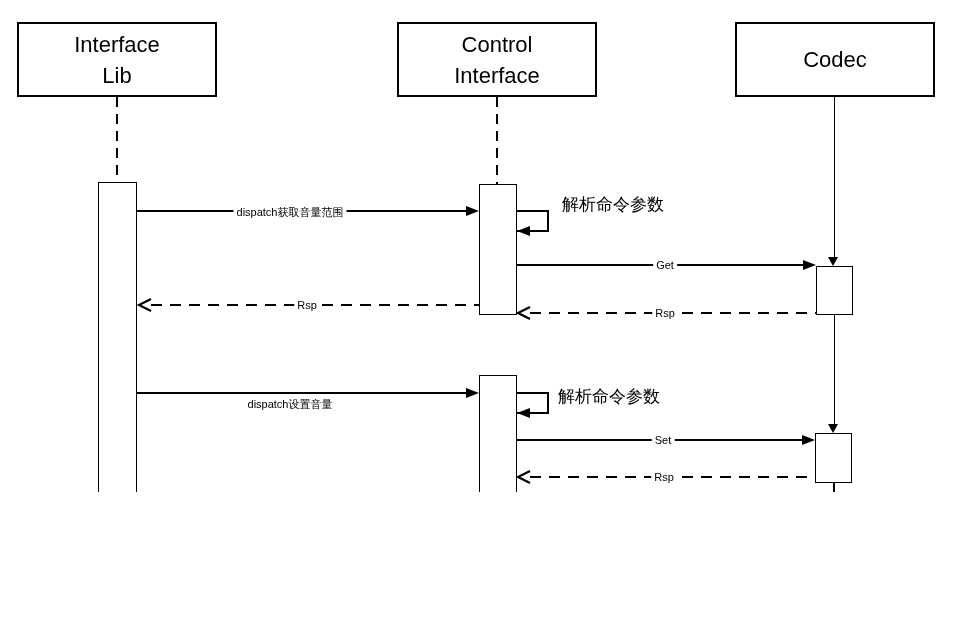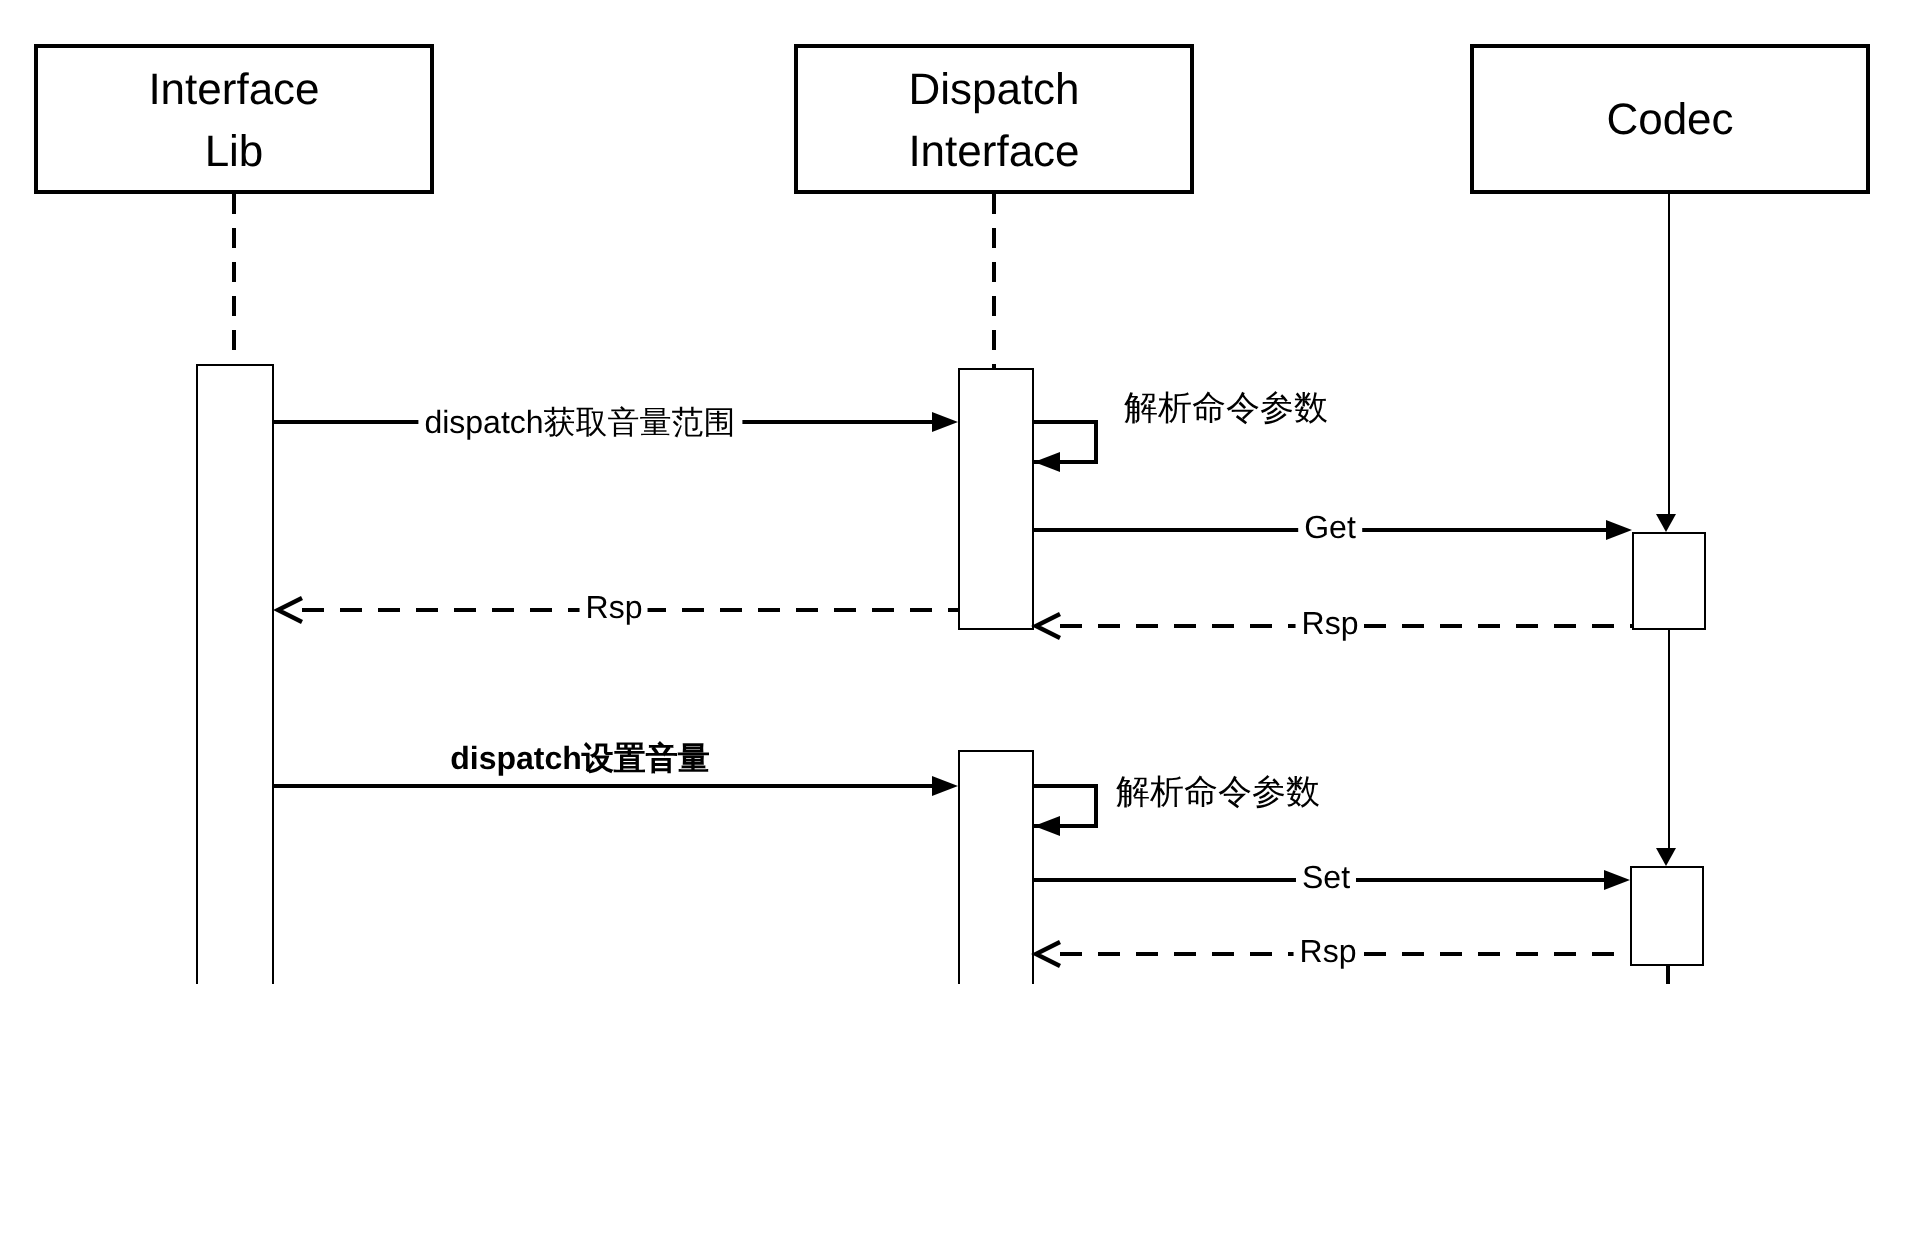--- a/index.html
+++ b/index.html
@@ -31,36 +31,36 @@
     border-top:5px solid transparent;border-bottom:5px solid transparent;z-index:4;}
   .arr-down{position:absolute;width:0;height:0;border-top:9px solid #000;
     border-left:5.5px solid transparent;border-right:5.5px solid transparent;z-index:2;}
   .arr-open{position:absolute;z-index:4;}
 
   
   .self-loop{position:absolute;width:33px;height:22px;border-top:2px solid #000;
     border-right:2px solid #000;border-bottom:2px solid #000;z-index:2;box-sizing:border-box;}
 
   
-  .msg-label{position:absolute;font-size:16px;white-space:nowrap;background:#fff;
+  .msg-label{position:absolute;font-size:11px;white-space:nowrap;background:#fff;
     padding:0 3px;transform:translate(-50%,-50%);z-index:5;}
   .note-label{position:absolute;font-size:17px;white-space:nowrap;
     transform:translateY(-50%);z-index:5;}
 </style>
 </head>
 <body>
 
 <div class="diagram">
 
   <div class="actor-box" style="left:17px;">
     <span>Interface</span>
     <span>Lib</span>
   </div>
   <div class="actor-box" style="left:397px;">
-    <span>Dispatch</span>
+    <span>Control</span>
     <span>Interface</span>
   </div>
   <div class="actor-box" style="left:735px;align-items:center;">
     <span>Codec</span>
   </div>
 
   <div class="life-dash-v" style="left:116px;top:97px;height:85px;"></div>
   <div class="life-dash-v" style="left:116px;top:505px;height:87px;"></div>
 
   <div class="life-dash-v" style="left:496px;top:97px;height:87px;"></div>
@@ -97,21 +97,21 @@
   <span class="msg-label" style="left:665px;top:313px;">Rsp</span>
 
   <div class="msg-dash" style="left:151px;top:304px;width:328px;"></div>
   <svg class="arr-open" style="left:136px;top:297px;" width="16" height="16">
       <path d="M15 2 L3 8 L15 14" fill="none" stroke="#000" stroke-width="2.2"></path>
     </svg>
   <span class="msg-label" style="left:307px;top:305px;">Rsp</span>
 
   <div class="msg-solid" style="left:137px;top:392px;width:329px;"></div>
   <div class="arr-right" style="left:466px;top:388px;"></div>
-  <span class="msg-label" style="left:290px;top:380px;font-weight:bold;">dispatch设置音量</span>
+  <span class="msg-label" style="left:290px;top:404px;">dispatch设置音量</span>
 
   <div class="self-loop" style="left:516px;top:392px;"></div>
   <div class="arr-left-filled" style="left:517px;top:408px;"></div>
   <span class="note-label" style="left:558px;top:396px;">解析命令参数</span>
 
   <div class="msg-solid" style="left:517px;top:439px;width:286px;"></div>
   <div class="arr-right" style="left:802px;top:435px;"></div>
   <span class="msg-label" style="left:663px;top:440px;text-align:center;">Set</span>
 
   <div class="msg-dash" style="left:530px;top:476px;width:285px;"></div>

